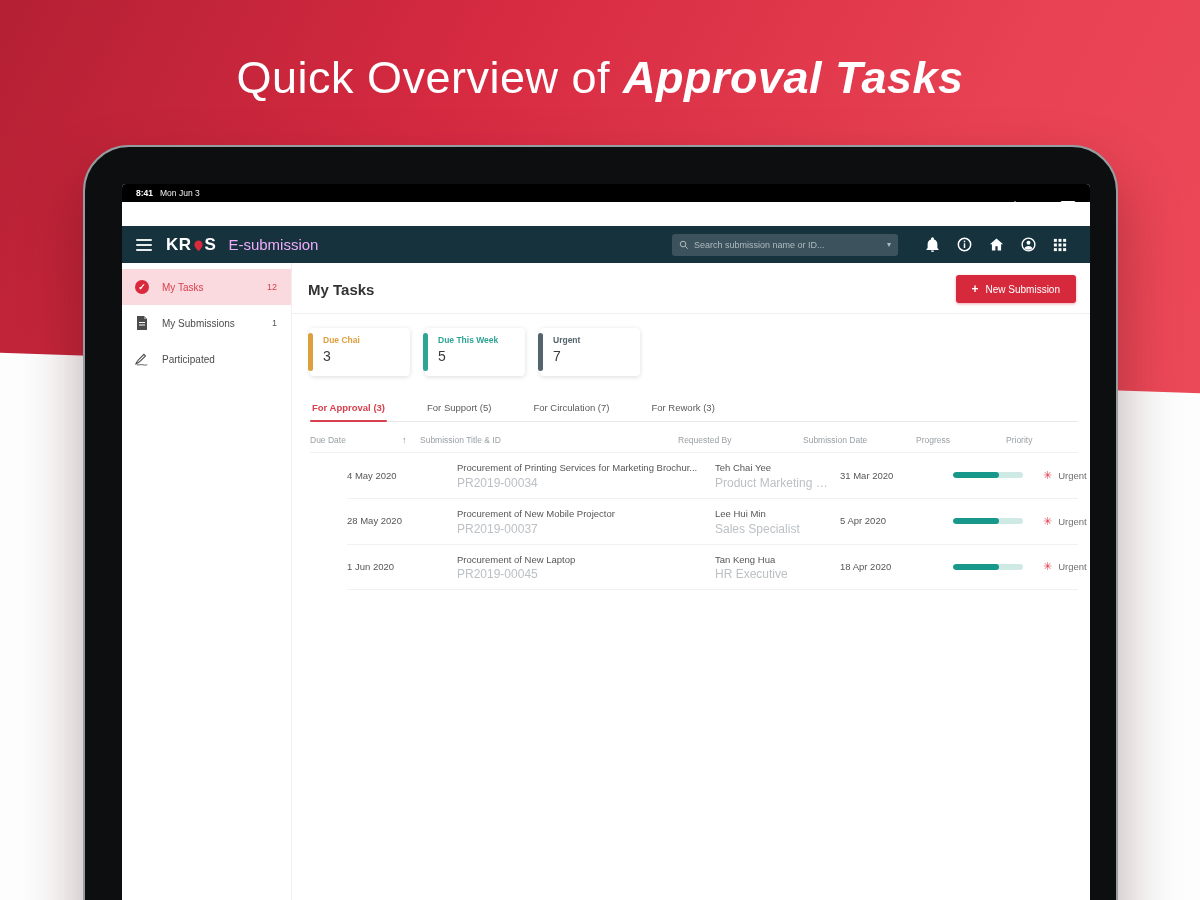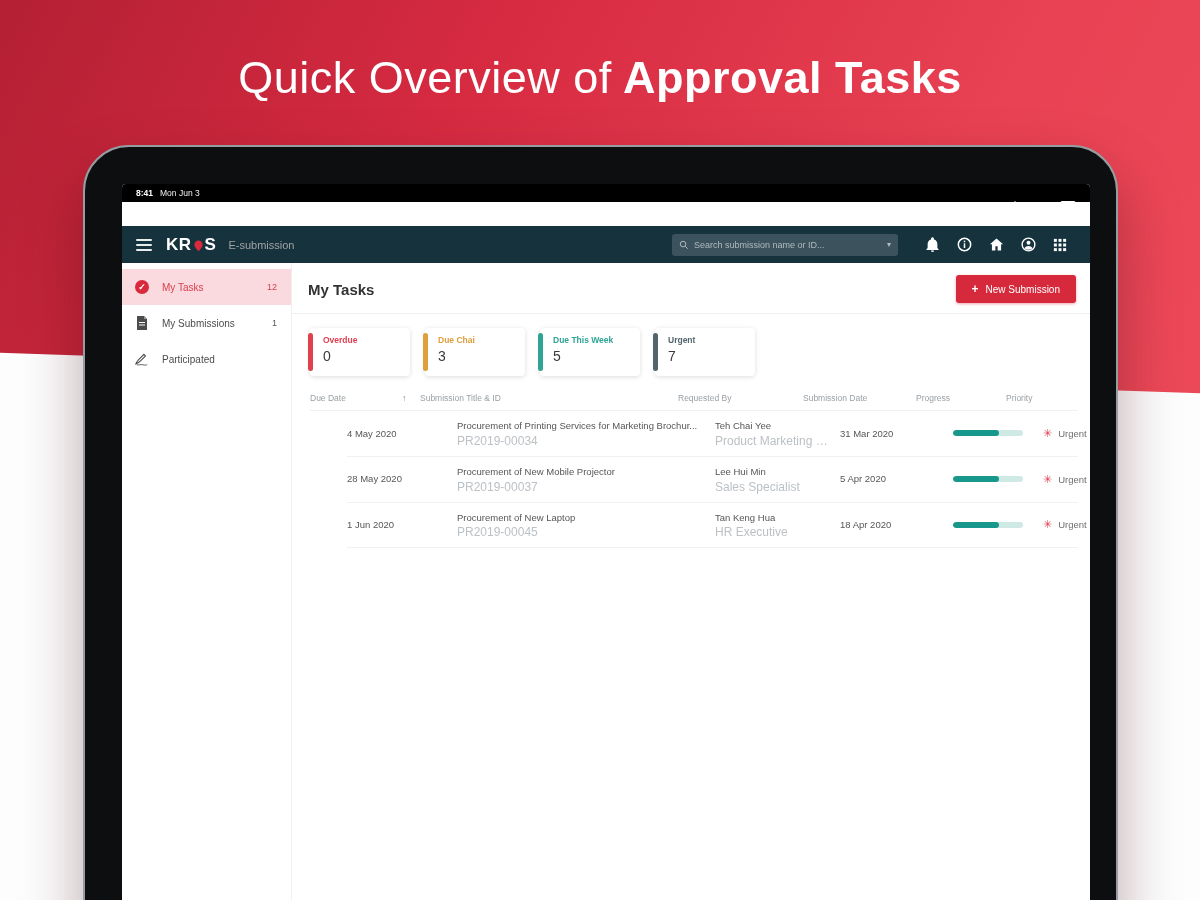--- a/index.html
+++ b/index.html
@@ -7,21 +7,21 @@
     font-family:"Liberation Sans", sans-serif; }
   .stage { position:relative; width:1200px; height:900px; background:#fdfdfd; }
 
   
   .bg-red { position:absolute; left:0; top:0; width:1200px; height:900px;
     background:linear-gradient(118deg,#b42034 0%,#d62a41 30%,#e84153 62%,#ef4f5c 100%);
     clip-path:polygon(0 0,100% 0,100% 43.7%,0 39.2%); }
   .hero { position:absolute; left:0; top:52px; width:1200px; text-align:center;
     color:#fff; font-size:45px; letter-spacing:.5px; }
   .hero .light { font-weight:400; }
-  .hero .bold { font-weight:700; }
+  .hero .bold { font-weight:700;font-style:italic; }
 
   
   .tablet { position:absolute; left:83px; top:145px; width:1035px; height:830px;
     background:#0d0e10; border:2px solid #969da0; border-radius:46px;
     box-shadow:0 30px 60px rgba(60,10,15,.35); }
   .screen { position:absolute; left:37px; top:37px; width:968px; height:770px;
     background:#fff; border-radius:4px; overflow:hidden; display:flex; flex-direction:column; }
 
   
   .statusbar { height:18px; background:#000; color:#fff; display:flex; align-items:center;
@@ -39,21 +39,21 @@
   .batt::before { content:""; position:absolute; left:1px; top:1px; bottom:1px; width:11px; background:#fff; }
   .batt::after { content:""; position:absolute; right:-3px; top:2px; width:2px; height:3px; background:#fff; }
 
   
   .appbar { height:37px; background:#15323d; display:flex; align-items:center;
     padding:0 14px; flex:0 0 auto; color:#fff;margin-top:24px; }
   .burger { width:16px; display:flex; flex-direction:column; gap:3px; margin-right:14px; cursor:pointer; }
   .burger i { display:block; height:2px; background:#e8edee; border-radius:1px; }
   .logo { display:flex; align-items:flex-end; font-weight:700; font-size:17px; letter-spacing:.5px; }
   .logo svg { margin:0 1px 2px 1px; }
-  .appname { color:#a3a3a3; font-size:11px; margin-left:12px; font-weight:400; }
+  .appname { color:#f0abfc; font-size:15px; margin-left:12px; font-weight:400; }
   .appbar .spacer { flex:1; }
   .search { width:226px; height:22px; background:#3c525c; border-radius:3px; display:flex;
     align-items:center; padding:0 7px; margin-right:18px; }
   .search input { flex:1; background:transparent; border:none; outline:none;
     color:#cfd9dc; font-size:9px; font-family:"Liberation Sans",sans-serif; }
   .search input::placeholder { color:#aebbc0; }
   .search .caret { color:#aebbc0; font-size:8px; margin-left:4px; cursor:pointer; }
   .abtn { width:32px; height:32px; display:flex; align-items:center; justify-content:center; cursor:pointer; }
   .abtn svg { display:block; }
 
@@ -249,38 +249,40 @@
         <main class="main">
           <div class="main-head">
             <span class="page-title">My Tasks</span>
             <button class="new-btn">
               <span class="plus">+</span>
               <span>New Submission</span>
             </button>
           </div>
 
           <div class="cards">
-            <div class="card c0">
-              <div class="c-label">Overdue</div>
-              <div class="c-value">0</div>
-            </div>
             <div class="card c1">
               <div class="c-label">Due Chai</div>
               <div class="c-value">3</div>
             </div>
             <div class="card c2">
               <div class="c-label">Due This Week</div>
               <div class="c-value">5</div>
             </div>
             <div class="card c3">
               <div class="c-label">Urgent</div>
               <div class="c-value">7</div>
             </div>
           </div>
 
+          <div class="tabs">
+            <div class="tab active">For Approval (3)</div>
+            <div class="tab">For Support (5)</div>
+            <div class="tab">For Circulation (7)</div>
+            <div class="tab">For Rework (3)</div>
+          </div>
 
           <div class="table">
             <div class="trow thead">
               <div class="col-due">Due Date</div>
               <div class="col-sort">↑</div>
               <div class="col-title">Submission Title &amp; ID</div>
               <div class="col-req">Requested By</div>
               <div class="col-sub">Submission Date</div>
               <div class="col-prog">Progress</div>
               <div class="col-pri">Priority</div>

